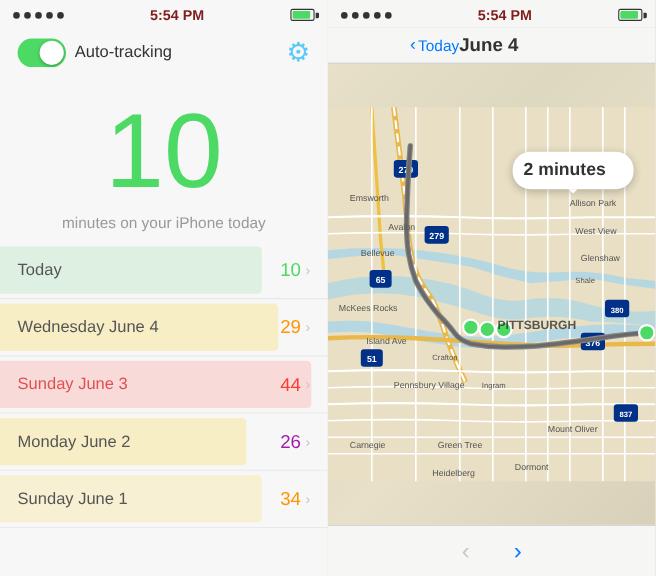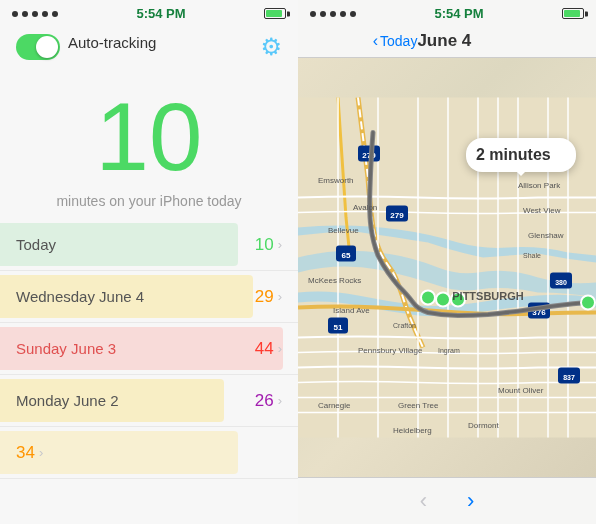--- a/index.html
+++ b/index.html
@@ -27,21 +27,21 @@
       display: flex;
       justify-content: space-between;
       align-items: center;
       padding: 6px 12px 4px;
       background: #f7f7f7;
     }
     .status-dots {
       display: flex; gap: 4px; align-items: center;
     }
     .dot { width: 6px; height: 6px; border-radius: 50%; background: #333; }
-    .status-time { font-size: 13px; font-weight: 600; color: #15803d; }
+    .status-time { font-size: 13px; font-weight: 600; color: #7f1d1d; }
     .status-right { display: flex; align-items: center; gap: 4px; }
     .battery-icon {
       width: 22px; height: 11px; border: 1.5px solid #333; border-radius: 2px; position: relative;
     }
     .battery-icon::after {
       content: ''; position: absolute; right: -5px; top: 50%; transform: translateY(-50%);
       width: 3px; height: 5px; background: #333; border-radius: 0 1px 1px 0;
     }
     .battery-fill {
       position: absolute; left: 1px; top: 1px; bottom: 1px;
@@ -49,21 +49,21 @@
     }
 
     
     .top-bar {
       display: flex;
       align-items: center;
       justify-content: space-between;
       padding: 8px 16px;
       background: #f7f7f7;
     }
-    .toggle-container { display: flex; align-items: flex-start; gap: 8px; }
+    .toggle-container { display: flex; align-items: center; gap: 8px; }
     .toggle {
       width: 44px; height: 26px; background: #4cd964; border-radius: 13px;
       position: relative; cursor: pointer;
     }
     .toggle-knob {
       position: absolute; top: 2px; right: 2px;
       width: 22px; height: 22px; background: white;
       border-radius: 50%; box-shadow: 0 1px 3px rgba(0,0,0,0.3);
     }
     .toggle-label { font-size: 15px; color: #333; }
@@ -301,20 +301,21 @@
 
     <div class="list-item item-mon">
       <div class="list-bg"></div>
       <span class="list-label">Monday June 2</span>
       <span class="list-value">26</span>
       <span class="list-chevron">›</span>
     </div>
 
     <div class="list-item item-sun">
       <div class="list-bg"></div>
+      <span class="list-label">Sunday June 1</span>
       <span class="list-value">34</span>
       <span class="list-chevron">›</span>
     </div>
 
   </div>
 </div>
 
 <div class="right-panel">
 
   <div class="right-status-bar">

